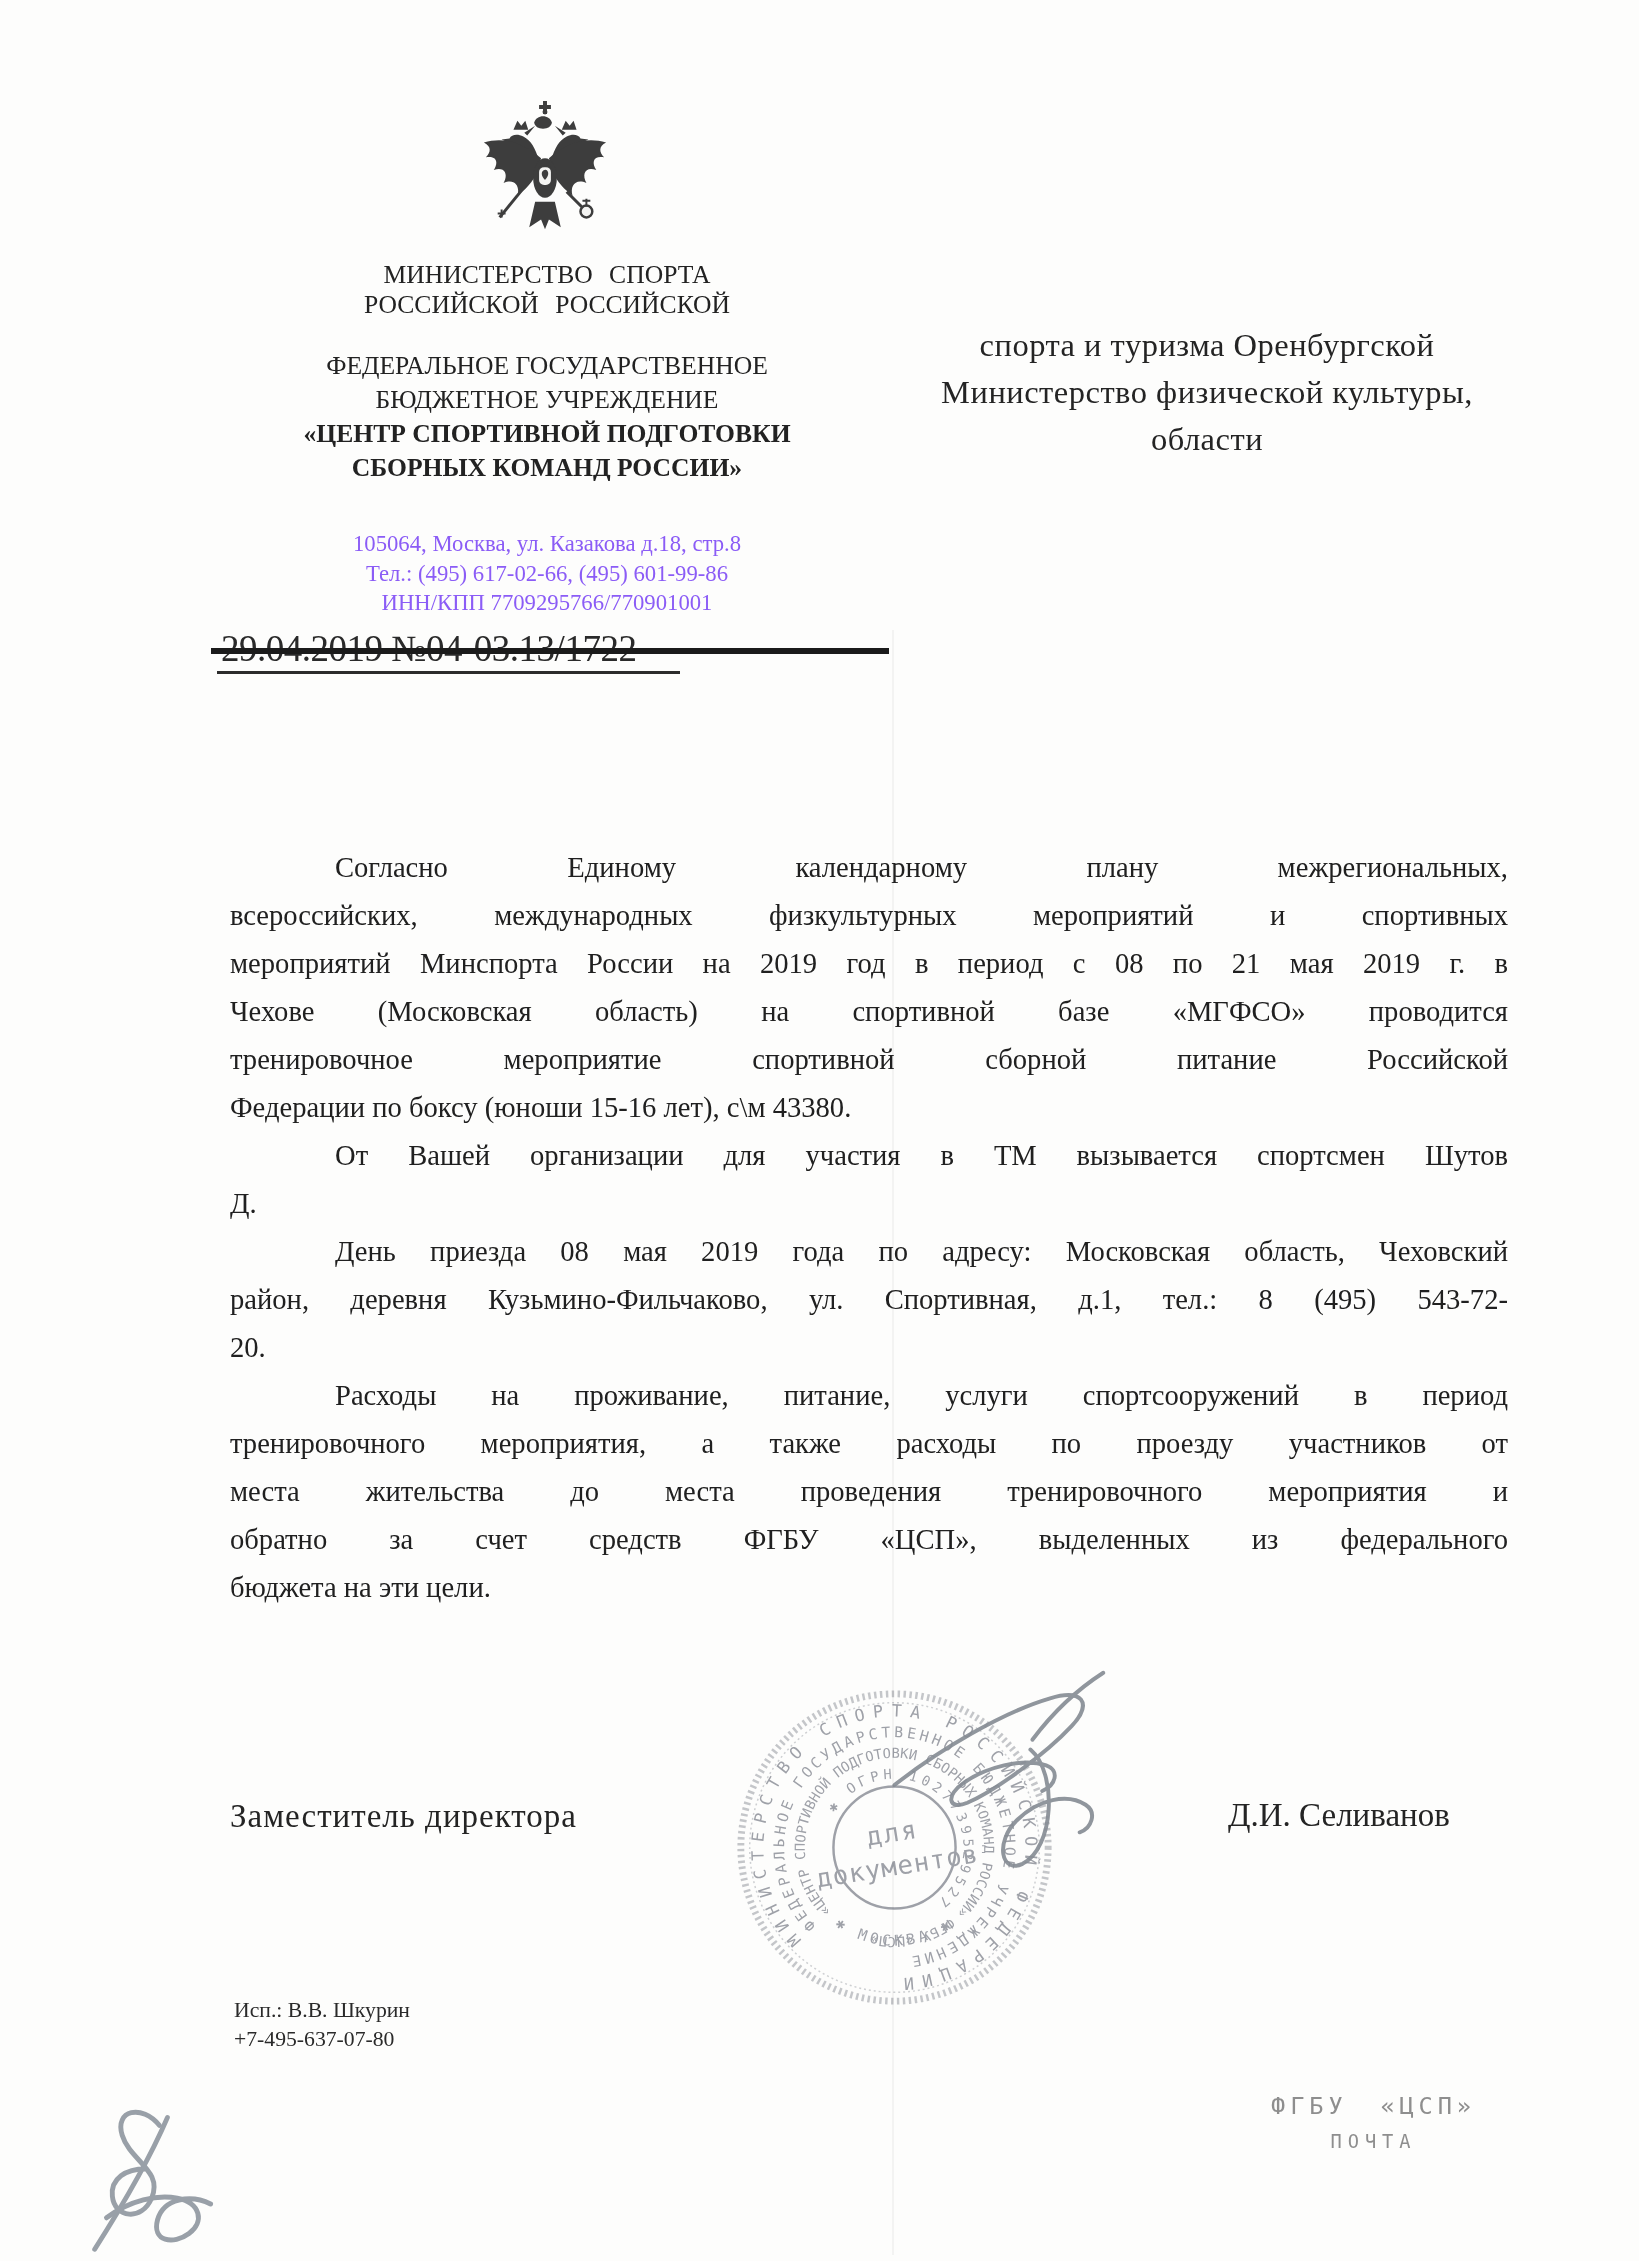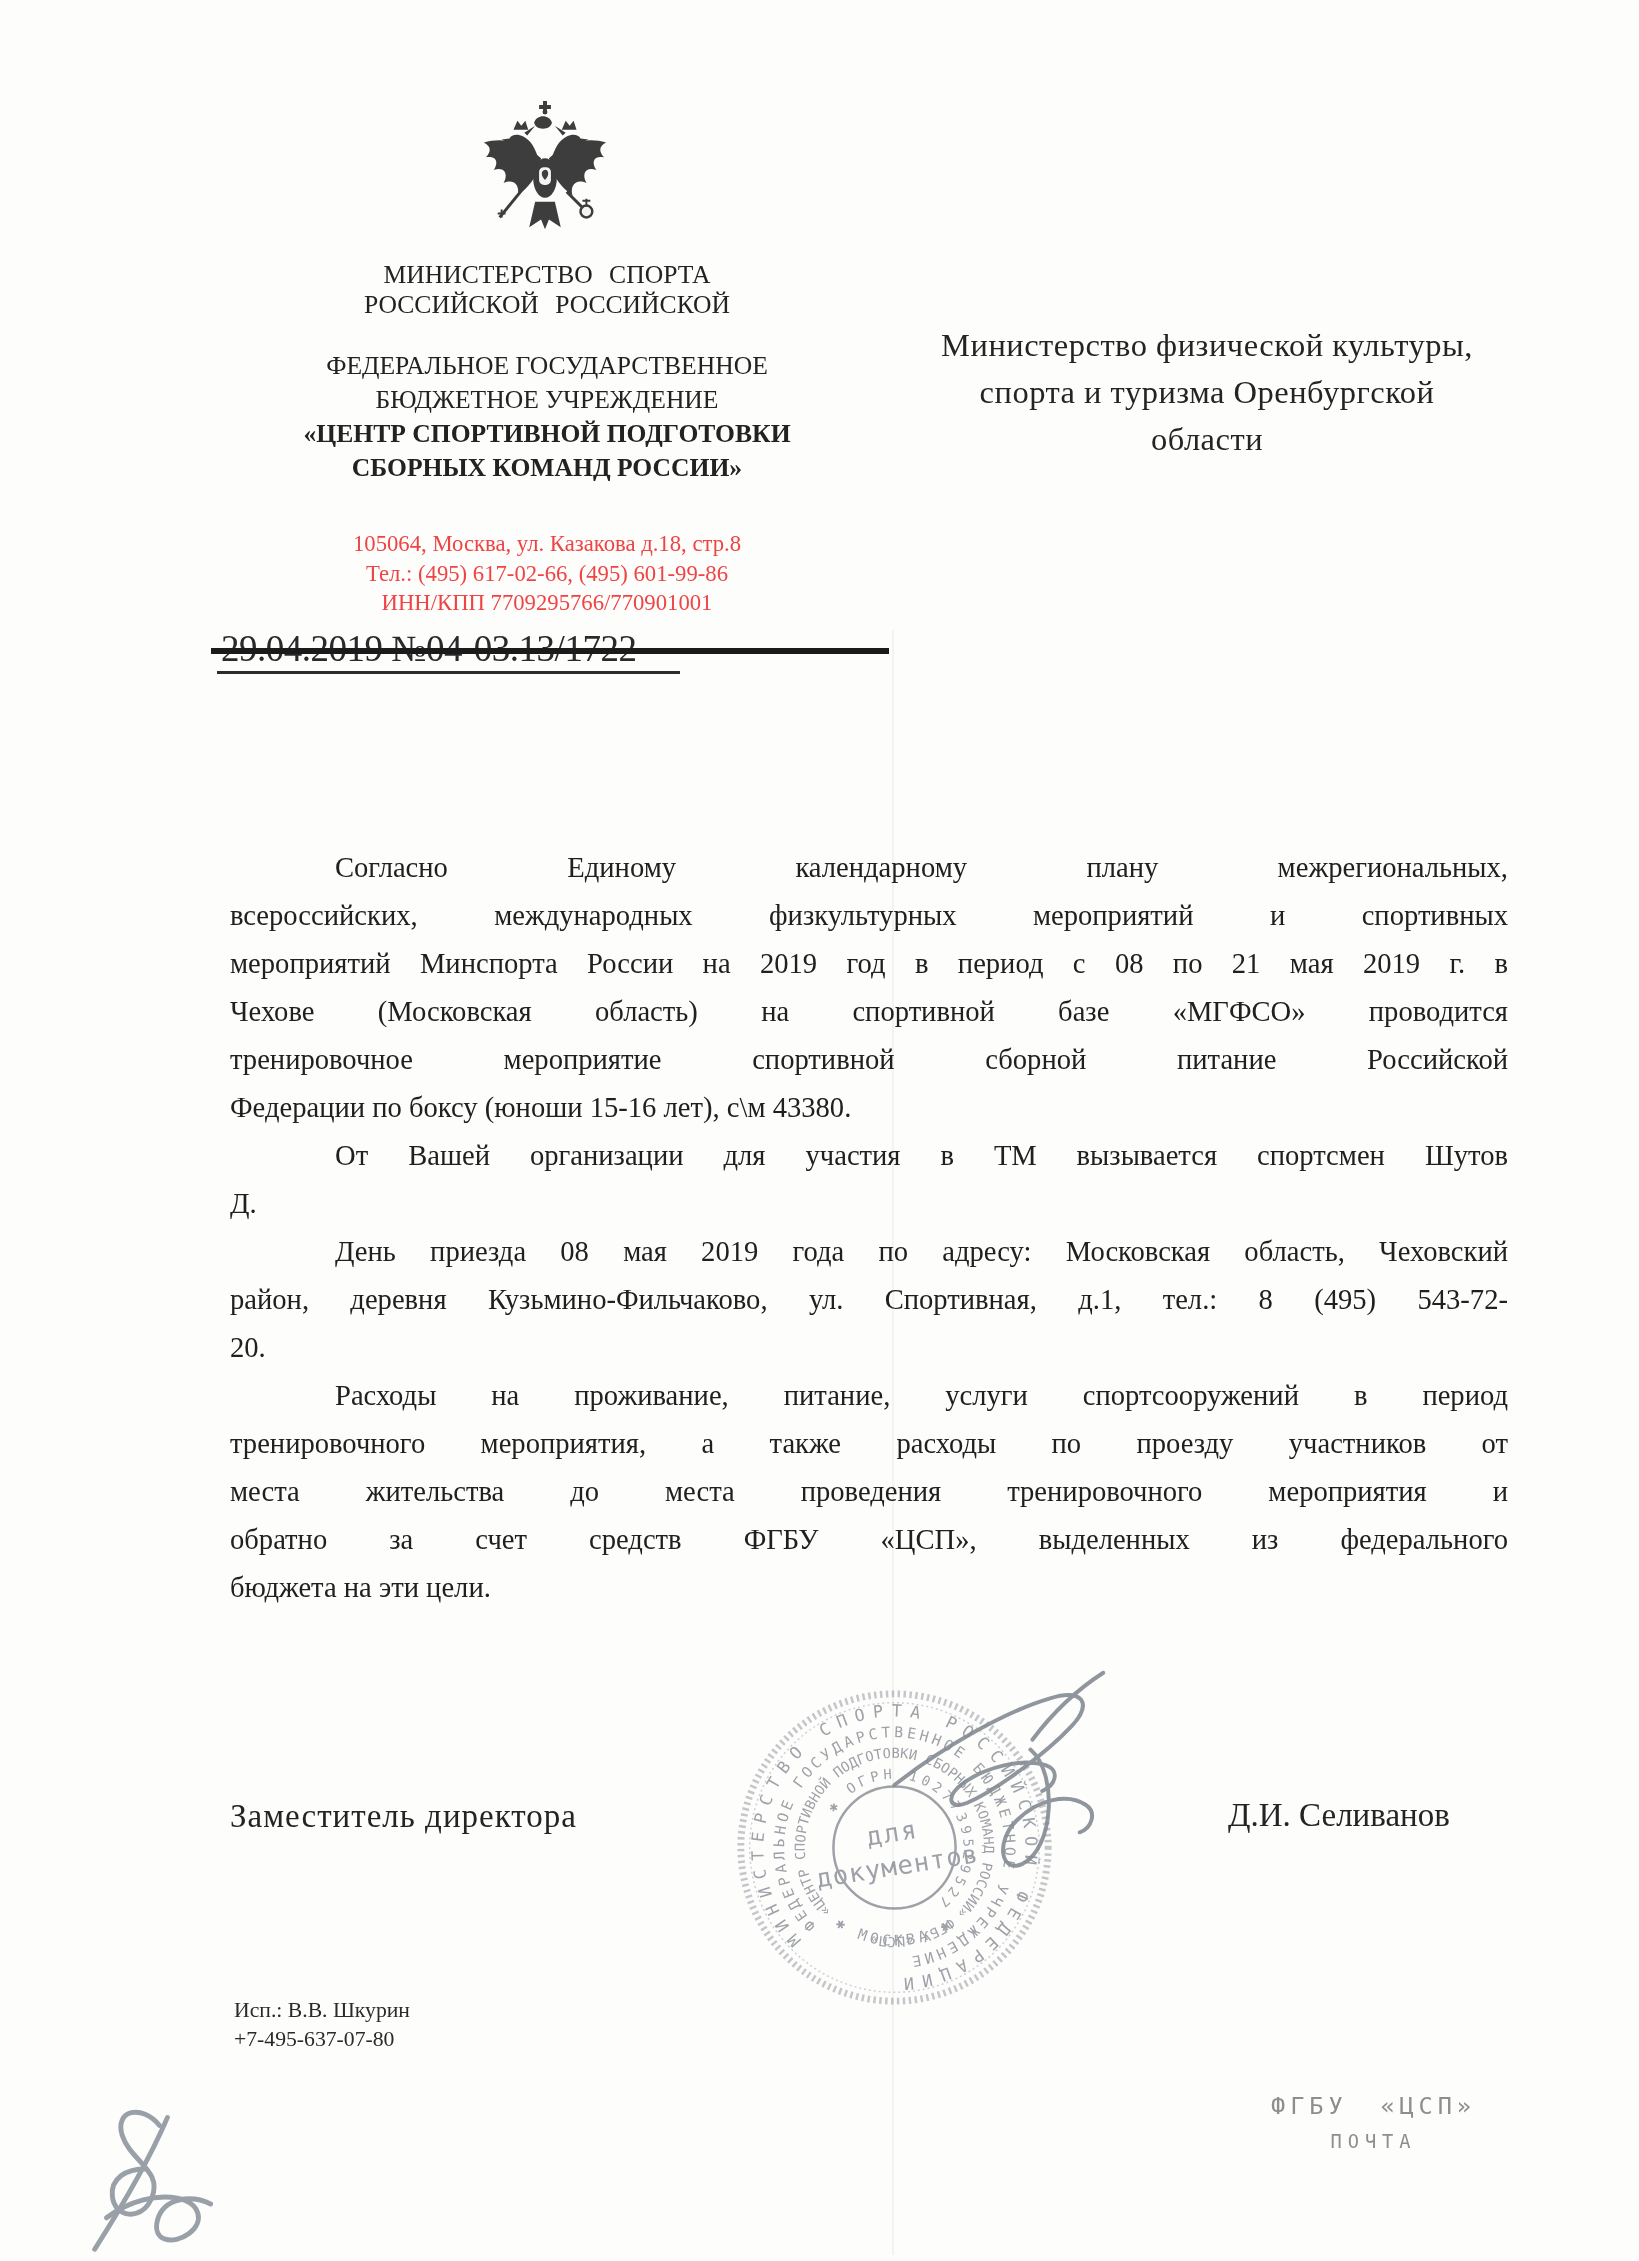--- a/index.html
+++ b/index.html
@@ -10,21 +10,21 @@
   }
   .abs { position:absolute; }
 
   
   .ministry { left:227px; top:260px; width:640px; text-align:center;
     font-weight:normal; font-size:25.6px; line-height:29.6px; word-spacing:9.9px; color:#222; }
   .org { left:227px; top:349px; width:640px; text-align:center;
     font-size:25.6px; line-height:34px; color:#222; }
   .org .b { font-weight:bold; }
   .addr { left:227px; top:529px; width:640px; text-align:center;
-    font-size:22.7px; line-height:29.6px; color:#ef4444; }
+    font-size:22.7px; line-height:29.6px; color:#8b5cf6; }
 
   .refline { left:221px; top:627px; font-size:37px; letter-spacing:-0.5px; color:#2a2a2a; }
   .strike { left:211px; top:648px; width:678px; height:5.9px; background:#1b1b1b; }
   .refunder { left:217px; top:671px; width:463px; height:3px; background:#2c2c2c; }
 
   
   .addressee { left:887px; top:322px; width:640px; text-align:center;
     font-size:32.5px; line-height:47px; letter-spacing:0.5px; color:#242424; }
 
   
@@ -105,22 +105,22 @@
     <div>105064, Москва, ул. Казакова д.18, стр.8</div>
     <div>Тел.: (495) 617-02-66, (495) 601-99-86</div>
     <div>ИНН/КПП 7709295766/770901001</div>
   </div>
 
   <div class="abs refline">29.04.2019 №04-03.13/1722</div>
   <div class="abs strike"></div>
   <div class="abs refunder"></div>
 
   <div class="abs addressee">
+    <div>спорта и туризма Оренбургской</div>
     <div>Министерство физической культуры,</div>
-    <div>спорта и туризма Оренбургской</div>
     <div>области</div>
   </div>
 
   <div class="abs body">
     <div>
       <div class="bline first">Согласно Единому календарному плану межрегиональных,</div>
       <div class="bline">всероссийских, международных физкультурных мероприятий и спортивных</div>
       <div class="bline">мероприятий Минспорта России на 2019 год в период с 08 по 21 мая 2019 г. в</div>
       <div class="bline">Чехове (Московская область) на спортивной базе «МГФСО» проводится</div>
       <div class="bline">тренировочное мероприятие спортивной сборной питание Российской</div>

